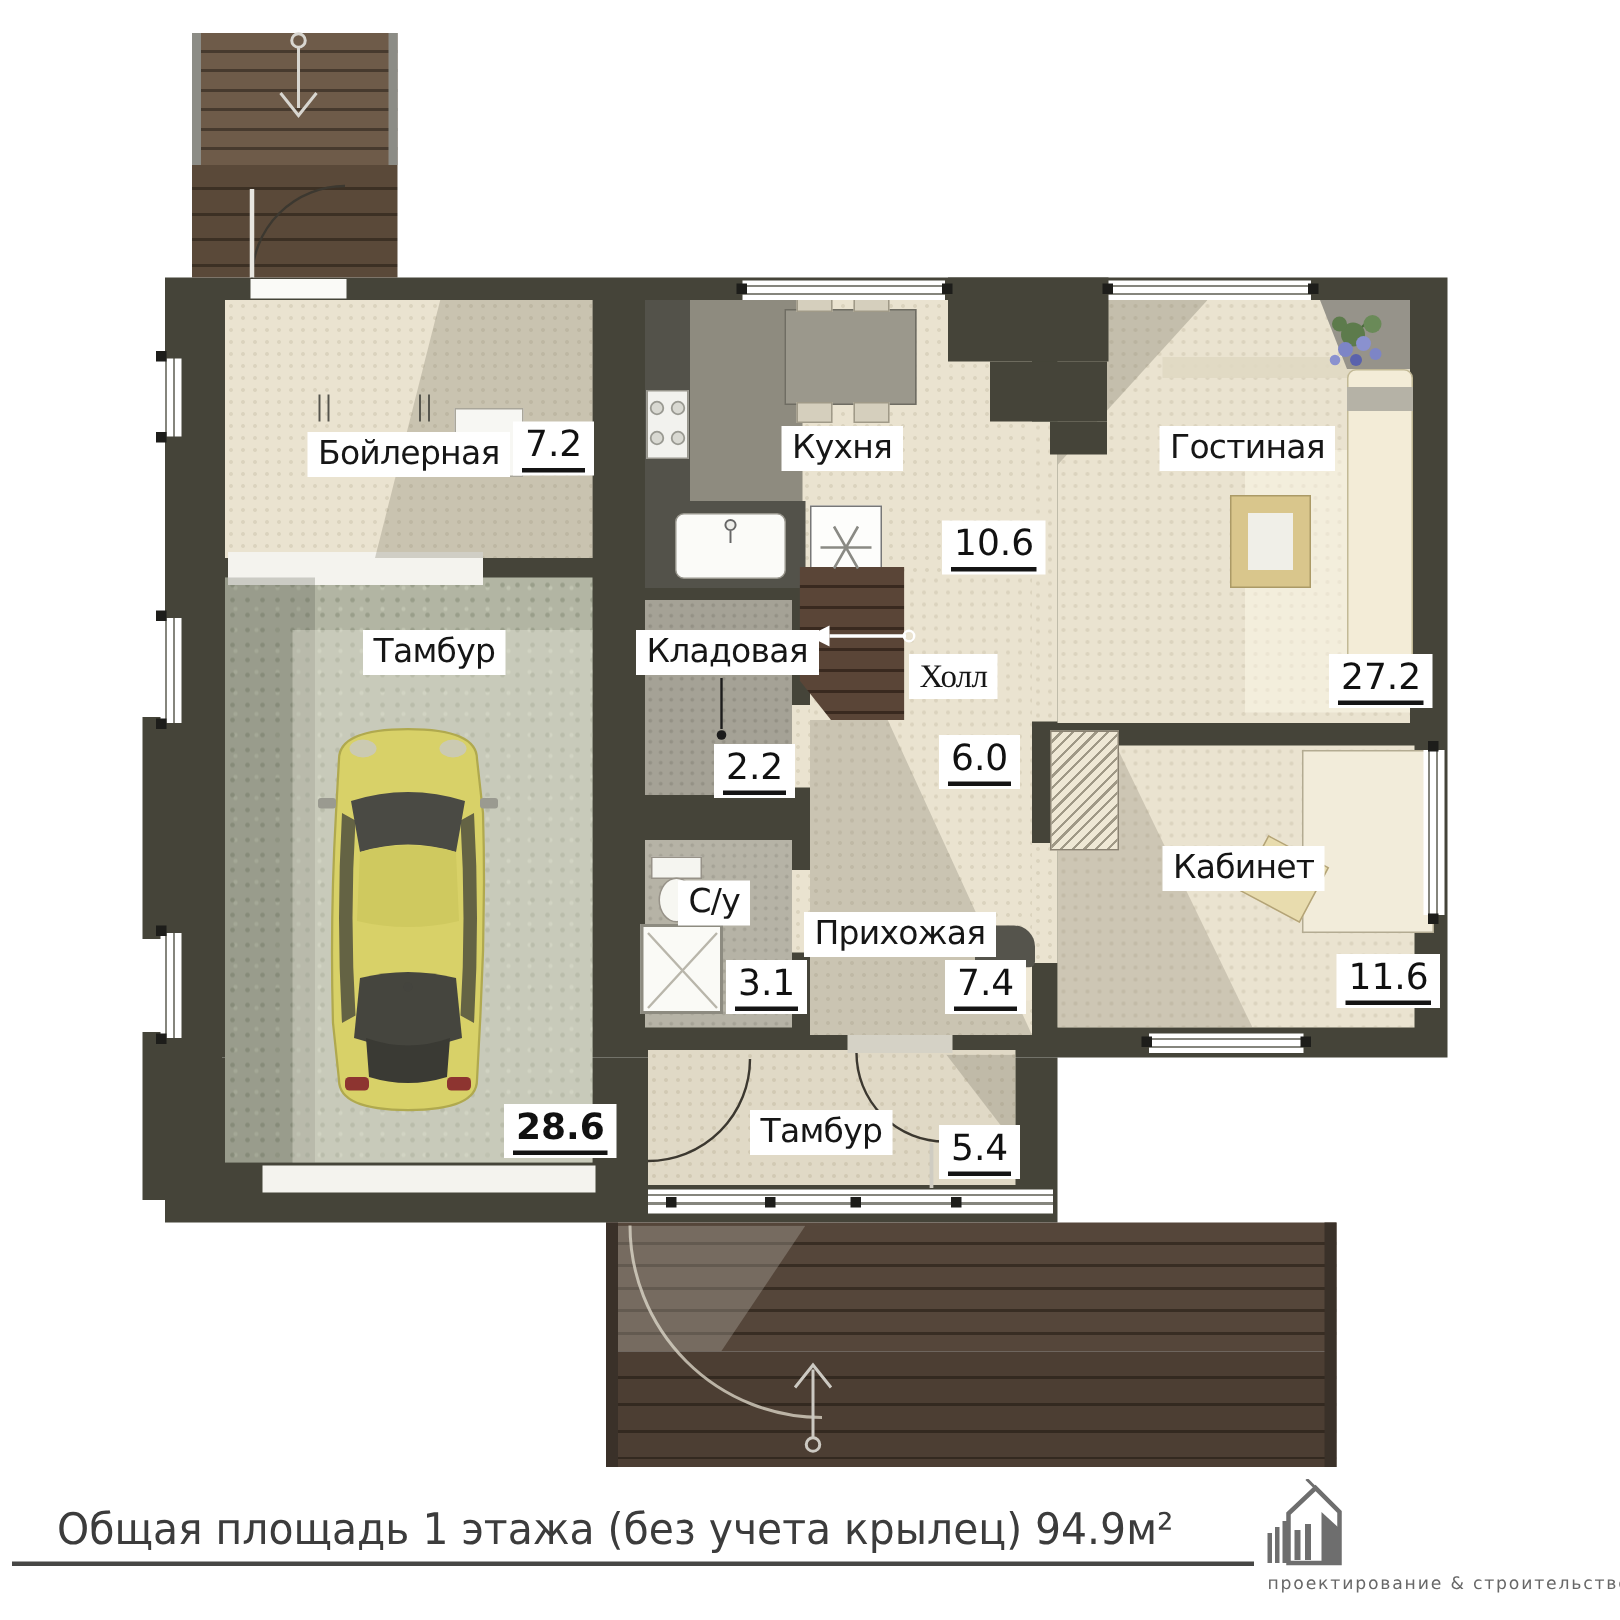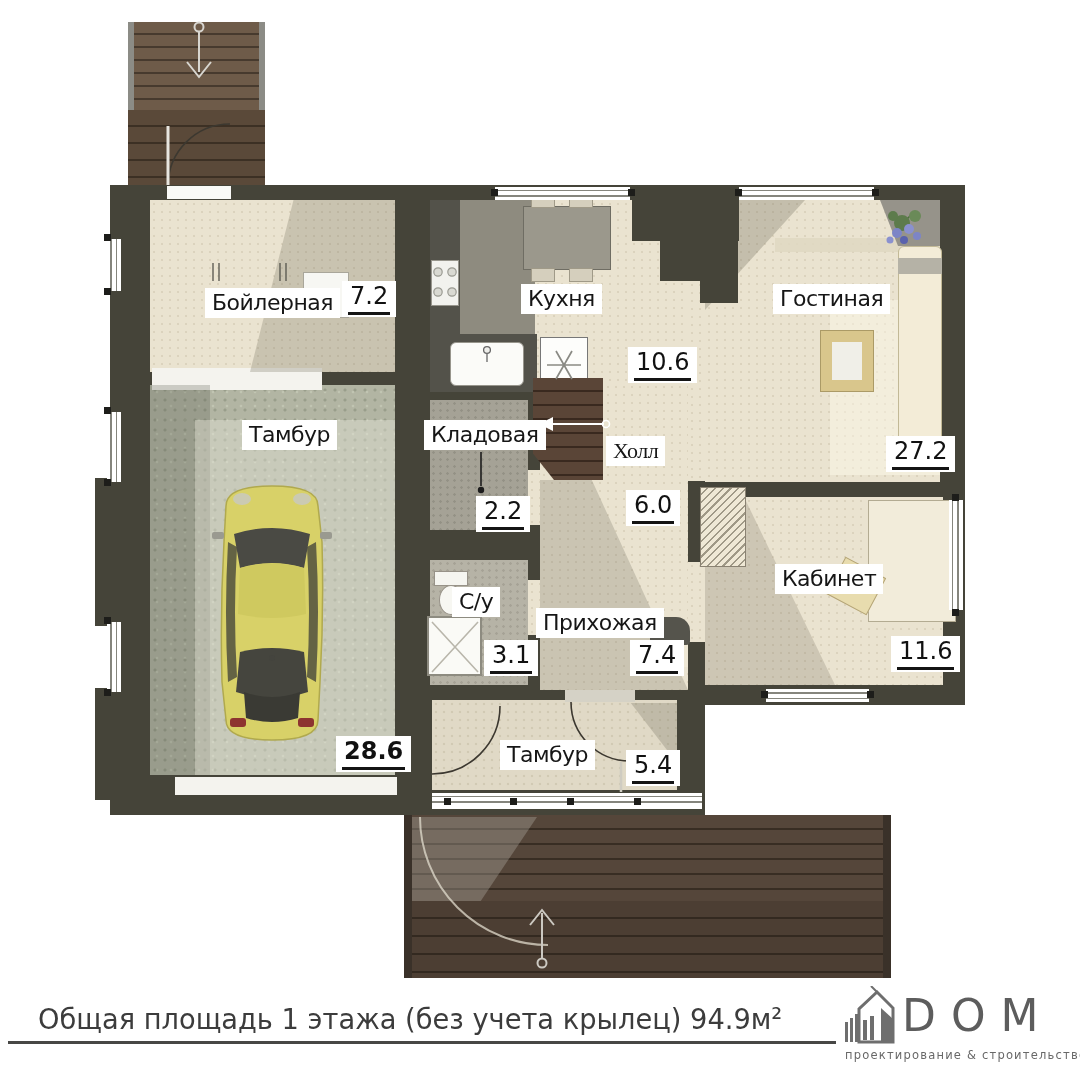--- a/index.html
+++ b/index.html
@@ -269,16 +269,15 @@
   <svg class="abs" width="54" height="58" viewBox="0 0 54 58" style="left:843px;top:986px;">
     <path d="M16,56 L16,23 L34,6 L50,22 L50,56 Z" fill="none" stroke="#6e6e6e" stroke-width="3"></path>
     <path d="M38,56 V22 L50,33 V56 Z" fill="#6e6e6e"></path>
     <rect x="20" y="34" width="4" height="20" fill="#6e6e6e"></rect>
     <rect x="27" y="30" width="4" height="24" fill="#6e6e6e"></rect>
     <rect x="2" y="36" width="3" height="20" fill="#6e6e6e"></rect>
     <rect x="7" y="32" width="3" height="24" fill="#6e6e6e"></rect>
     <rect x="12" y="28" width="3" height="28" fill="#6e6e6e"></rect>
     <line x1="34" y1="6" x2="28" y2="0" stroke="#6e6e6e" stroke-width="2"></line>
   </svg>
-  <div class="logo-name">DOM</div>
   <div class="logo-tagline">проектирование &amp; строительство</div>
 
 </div>
 
 </body></html>

